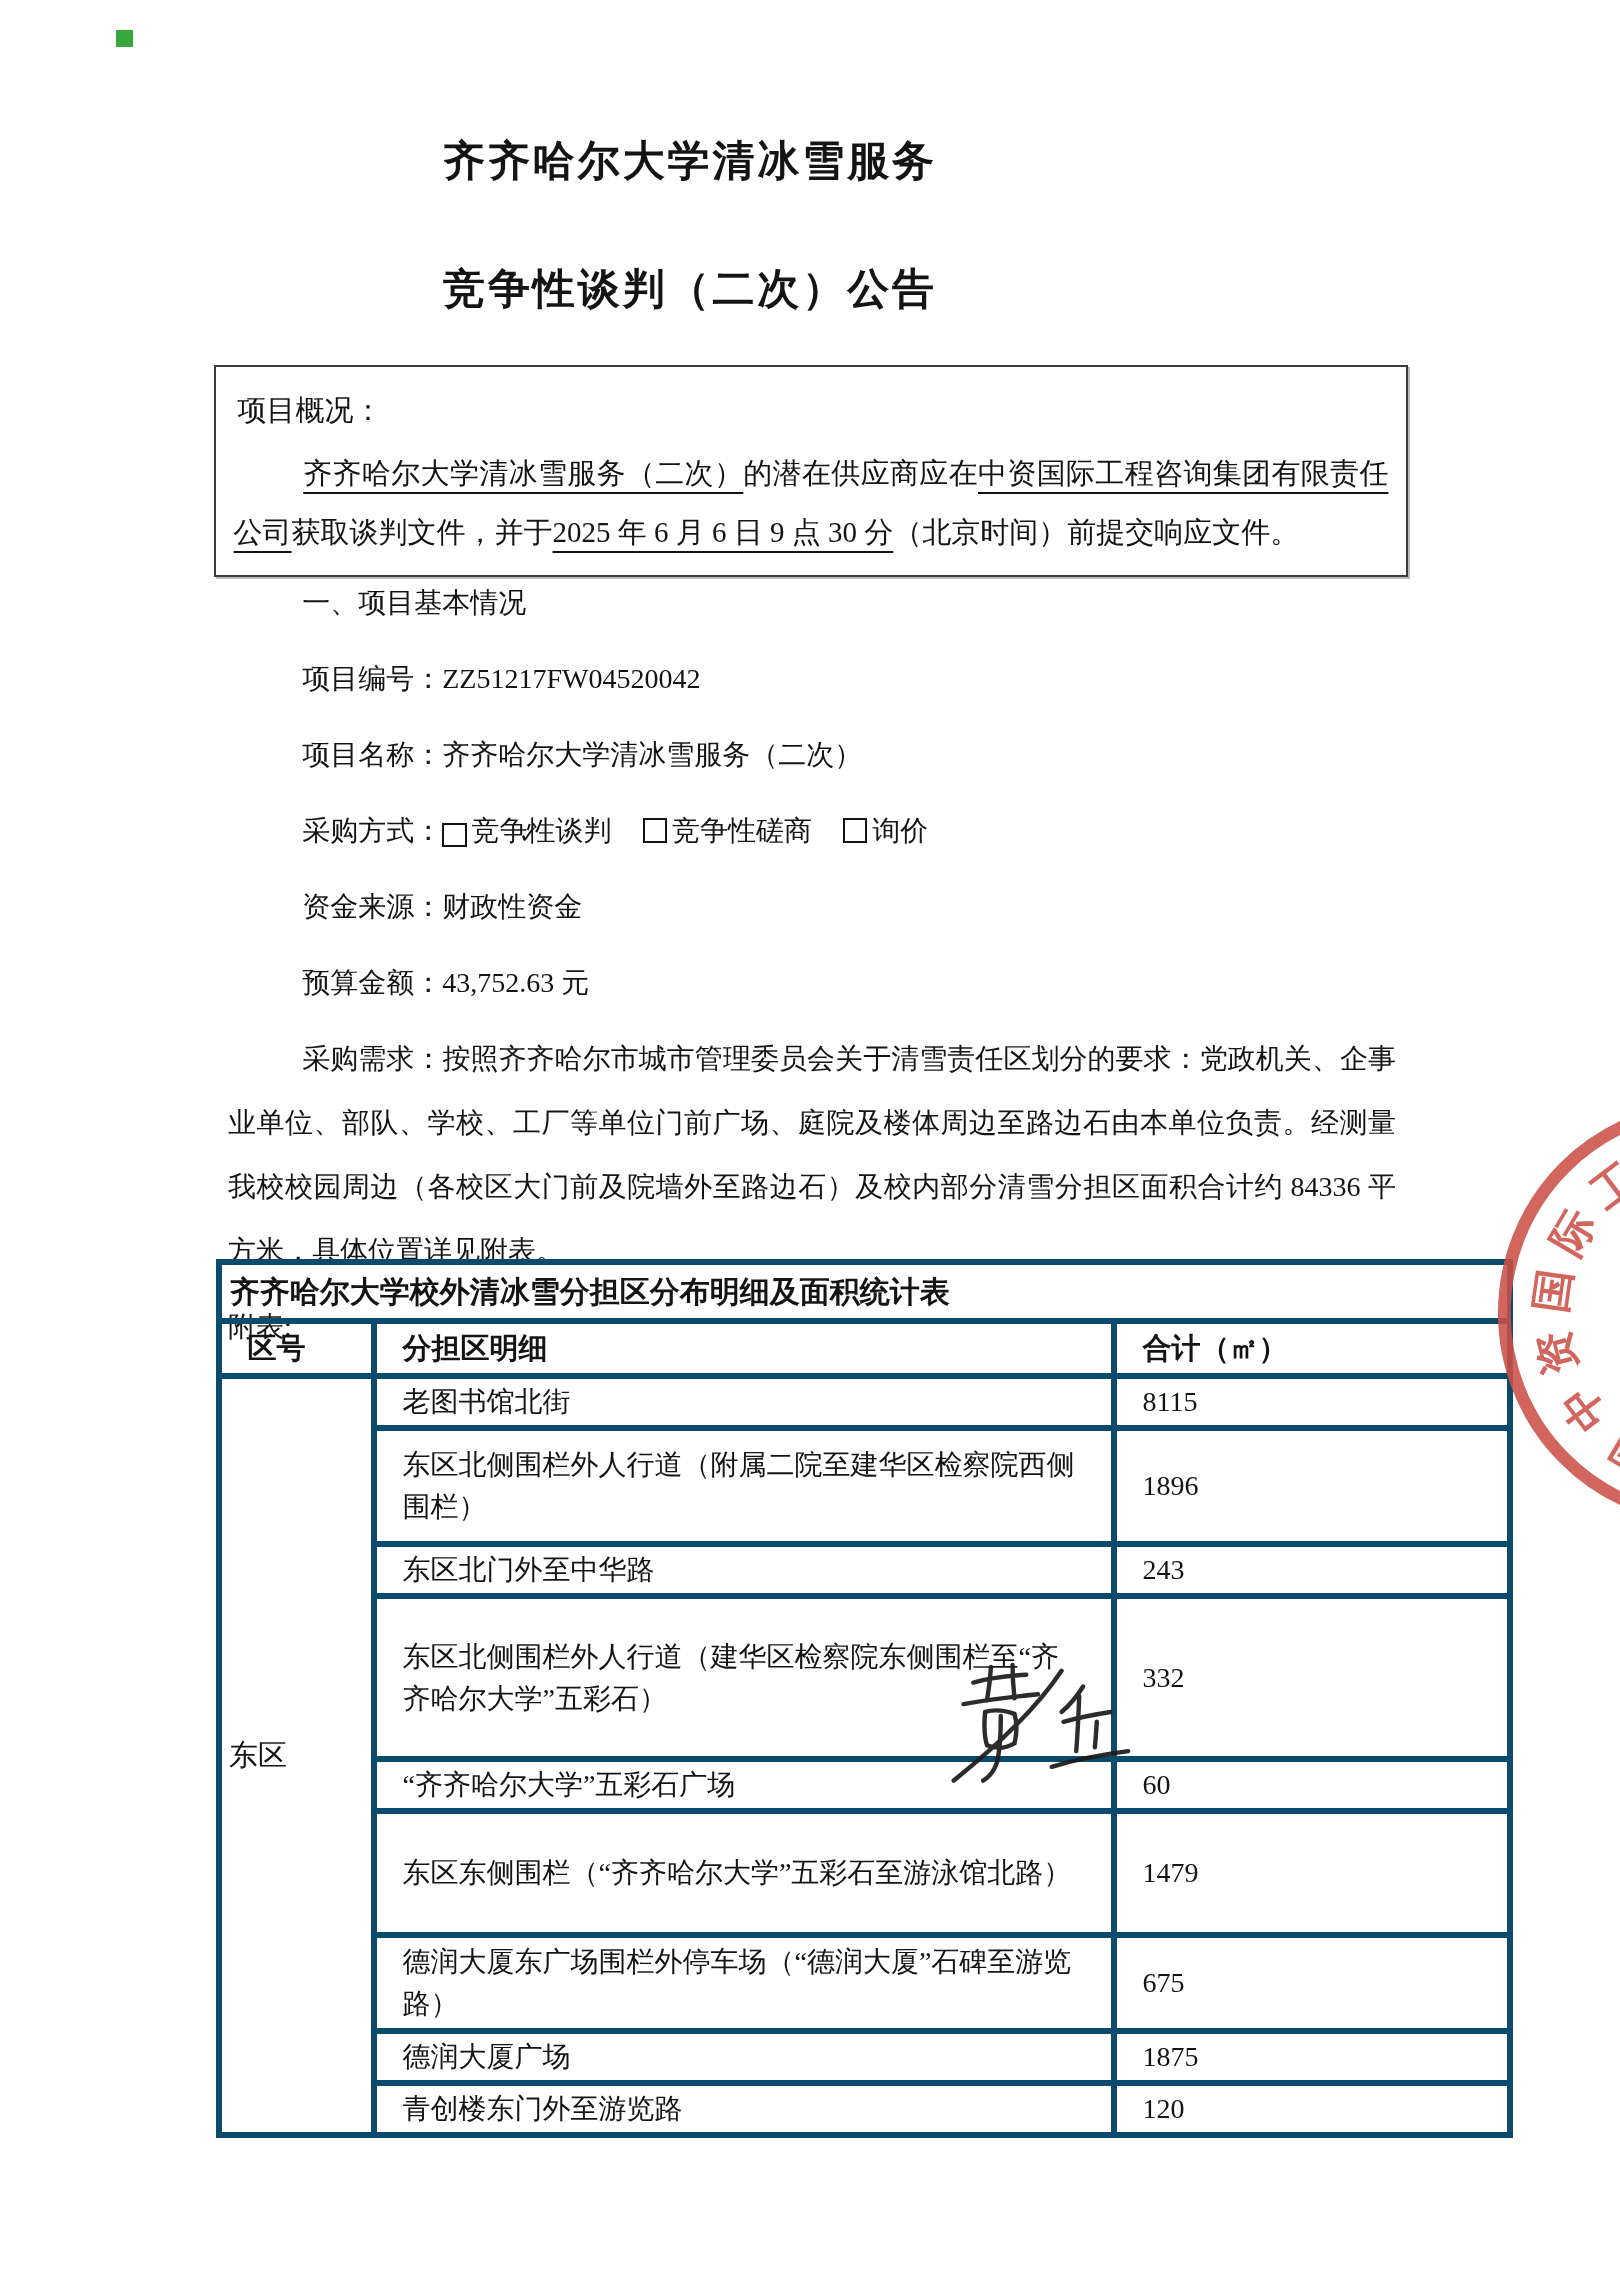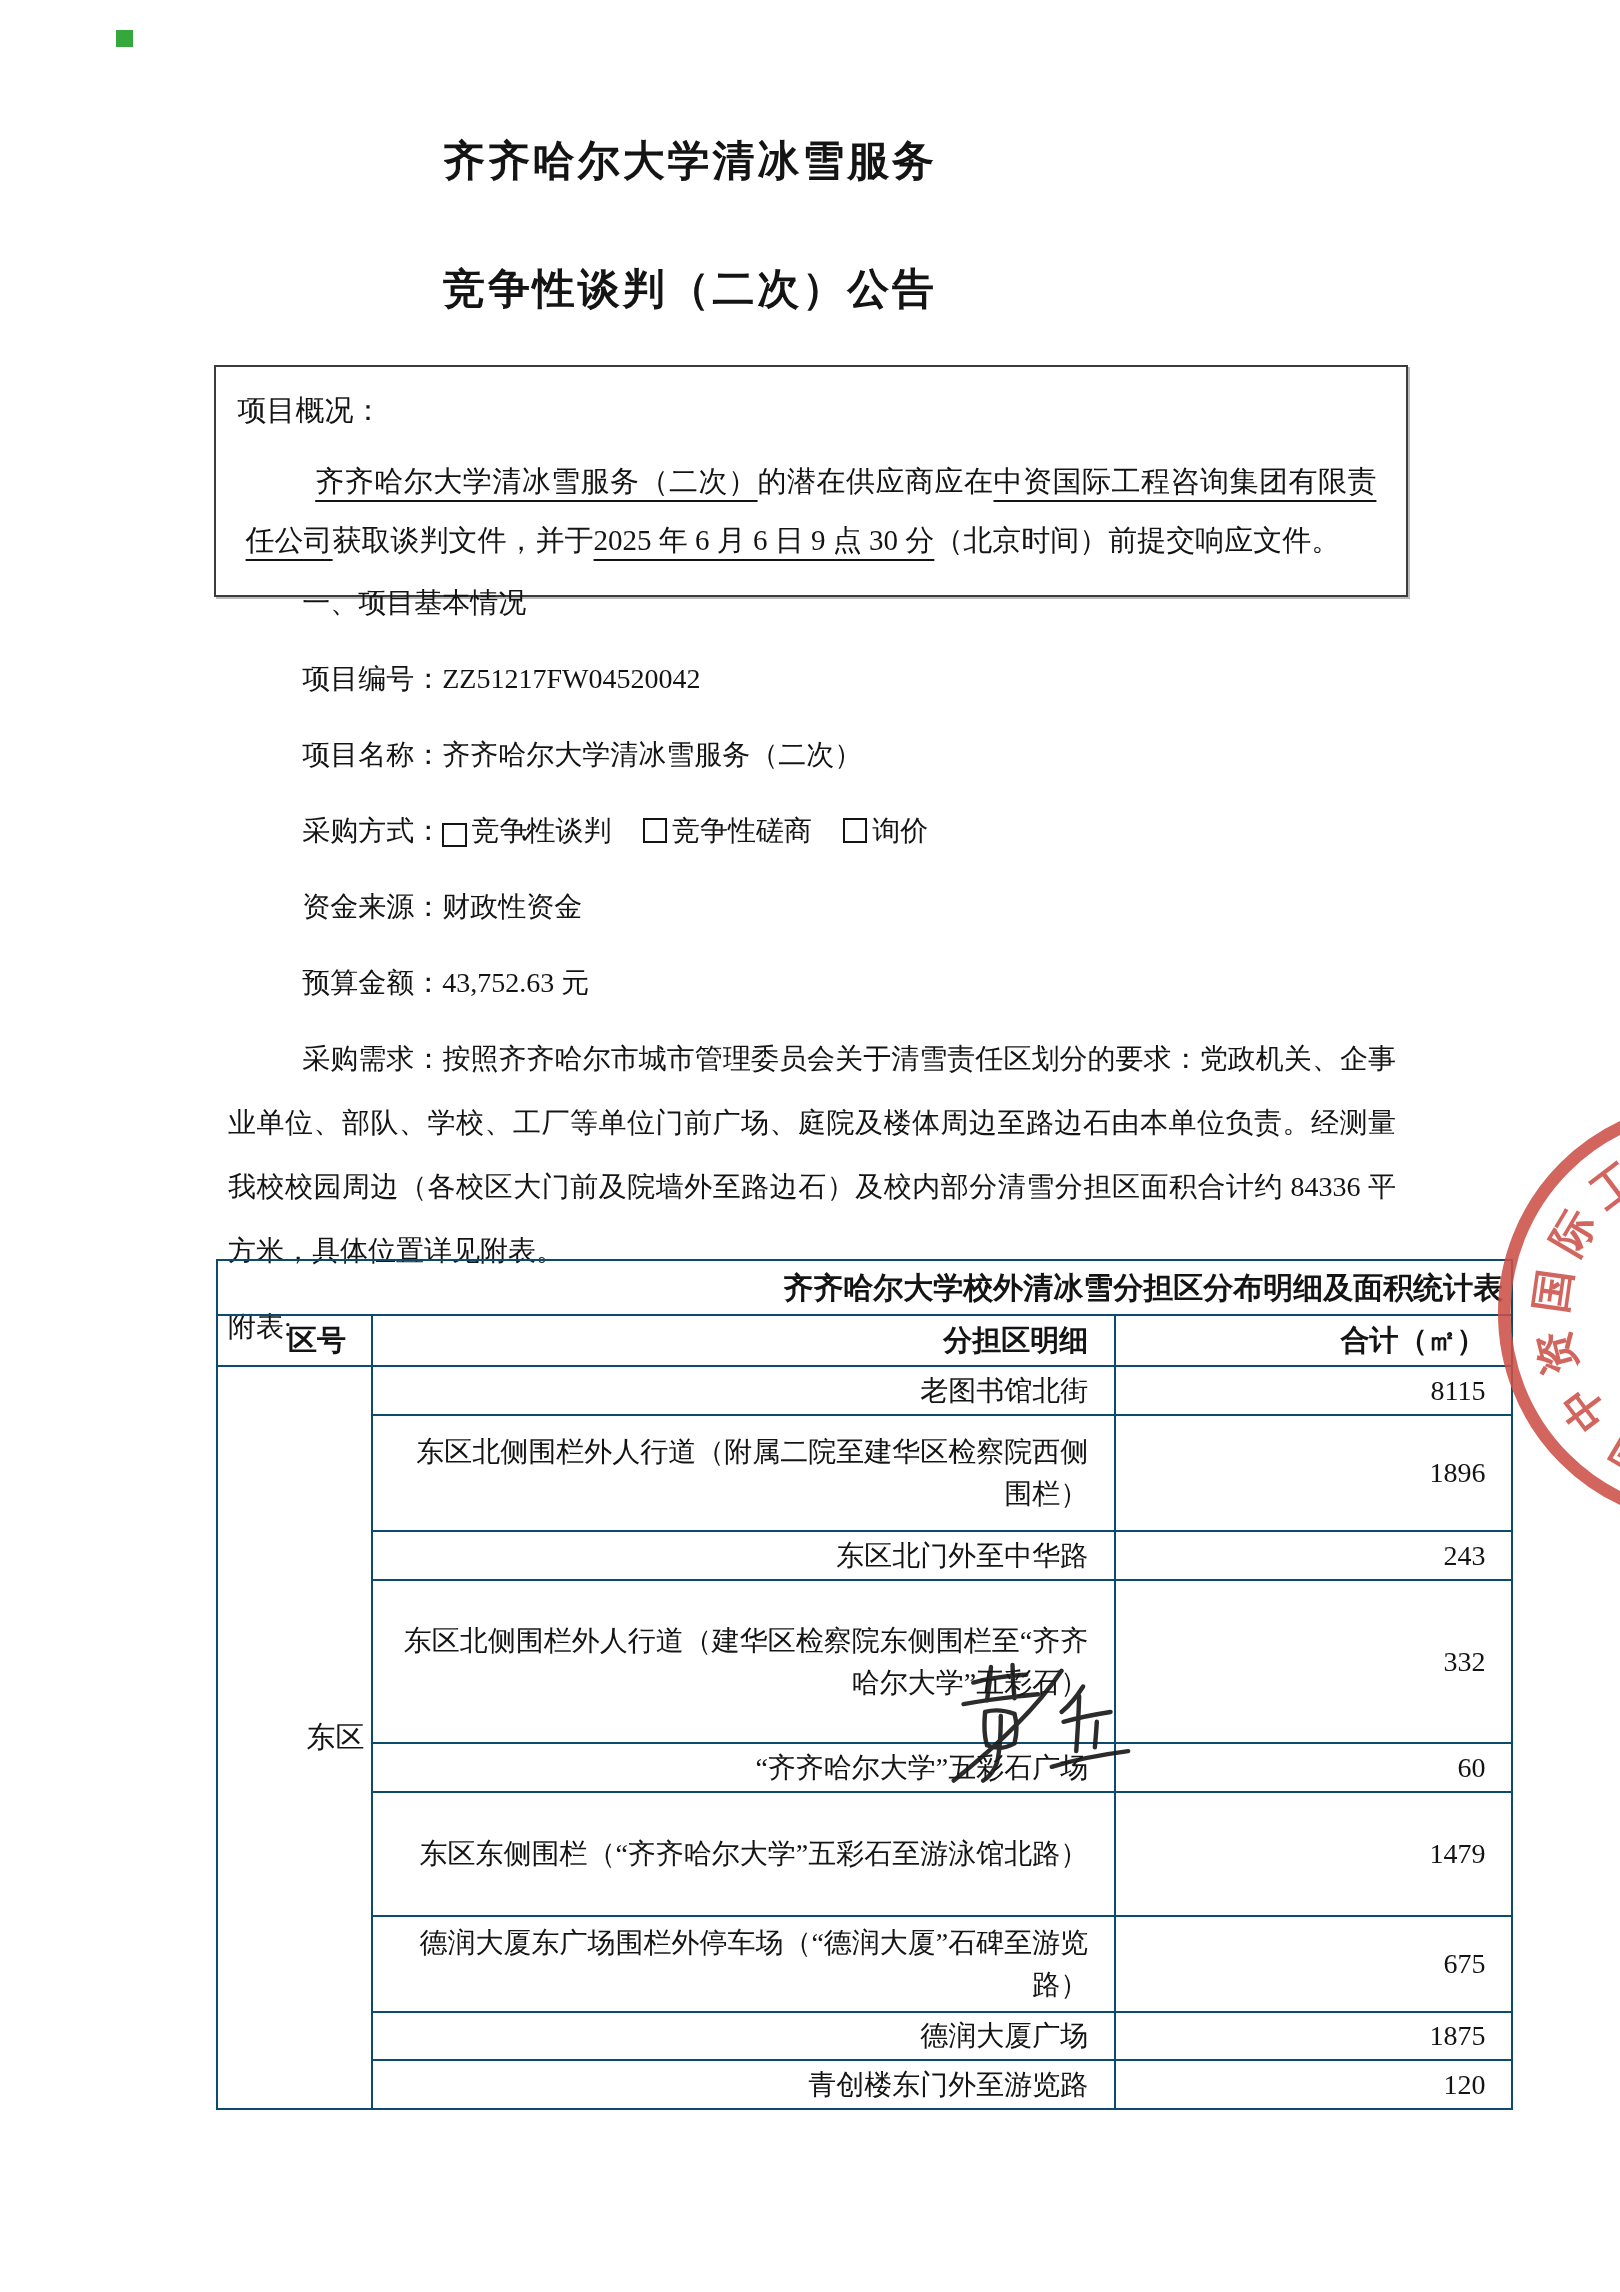--- a/index.html
+++ b/index.html
@@ -12,39 +12,39 @@
   .page-title{position:absolute;left:0;width:1380px;text-align:center;
     font-size:42px;font-weight:bold;letter-spacing:2.9px;}
   #title1{top:133px;}
   #title2{top:261px;}
 
   
   .overview-box{position:absolute;left:214px;top:365px;width:1194px;box-sizing:border-box;
     border:2.9px solid #3c3c3c;box-shadow:2px 2px 0 #bbb;
     padding:9.8px 17.6px 13.7px 17.6px;font-size:29px;line-height:59px;}
   .overview-label{margin:4px;}
-  .overview-para{margin:12px;text-align:justify;text-indent:2.4em;}
+  .overview-para{margin:0;text-align:justify;text-indent:2.4em;}
   .us{text-decoration:underline;text-underline-offset:8.8px;text-decoration-thickness:2px;}
 
   
   .body-block{position:absolute;left:216px;top:559px;width:1192px;
     font-size:28px;line-height:64px;}
   .body-block p{margin:12px;}
   .bline{text-indent:2.65em;white-space:nowrap;}
   .demand{text-indent:2.65em;text-align:justify;}
   .attach{text-indent:0;}
 
   .cbx{display:inline-block;width:24.5px;height:24.5px;box-sizing:border-box;border:2px solid #141414;
     vertical-align:-2.9px;margin-right:4.9px;text-align:center;line-height:19.6px;font-size:24.5px;overflow:visible;}
   .opt{margin-right:31px;}
 
   
   .snow-table{position:absolute;left:216px;top:1259px;width:1297px;
     border-collapse:collapse;table-layout:fixed;border:2.9px solid #262626;}
-  .snow-table td,.snow-table th{border:2px solid #0c4a6e;text-align:right;vertical-align:middle;
+  .snow-table td,.snow-table th{border:6px solid #0c4a6e;text-align:left;vertical-align:middle;
     font-size:28px;padding:2px 25.5px;line-height:1.5;}
   .snow-table .t-title{font-weight:bold;font-size:30px;height:49px;padding:2px 7.8px;}
   .snow-table th{font-weight:bold;font-size:29px;height:45px;}
   .snow-table .zone{font-size:29px;padding:2px 7px;}
 
   .seal-svg{position:absolute;left:1421px;top:1019px;width:199px;height:588px;
     opacity:0.88;pointer-events:none;}
   .seal-svg text{font-size:44px;font-weight:bold;font-family:"Liberation Serif","DejaVu Serif",serif;}
   .sig-svg{position:absolute;left:936px;top:1661px;width:206px;height:147px;pointer-events:none;}
 </style>

